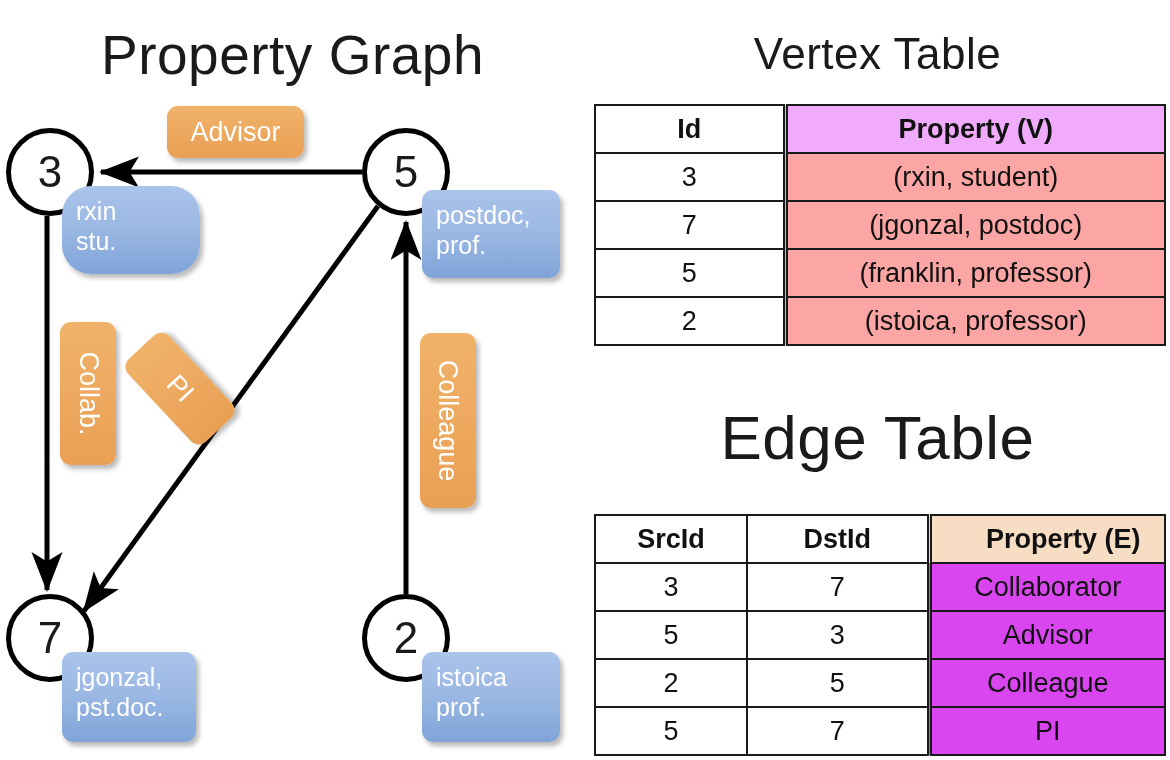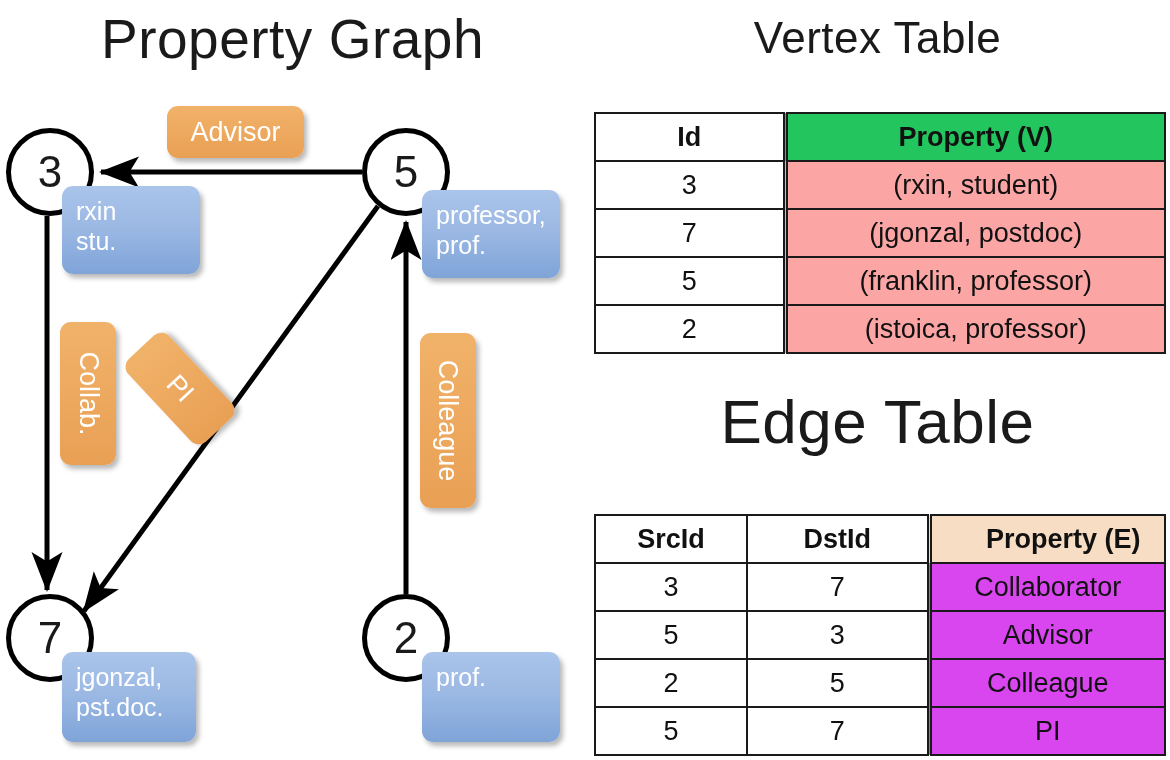--- a/index.html
+++ b/index.html
@@ -17,20 +17,21 @@
   }
 
   
   .title {
     position: absolute;
     font-family: "Liberation Sans", sans-serif;
     font-weight: 300;
     color: #1a1a1a;
     white-space: nowrap;
     letter-spacing: 0.5px;
+    margin-top: 16px;
   }
   #title-property-graph {
     left: 0; top: 8px; width: 585px;
     text-align: center;
     font-size: 55px;
     line-height: 62px;
   }
   #title-vertex-table {
     left: 585px; top: 8px; width: 585px;
     text-align: center;
@@ -89,21 +90,21 @@
     box-shadow: 3px 4px 5px rgba(0,0,0,0.28);
     color: #ffffff;
     font-family: "Liberation Sans", sans-serif;
     font-weight: 300;
     font-size: 25px;
     line-height: 30px;
     padding: 10px 0 10px 14px;
     box-sizing: border-box;
     z-index: 4;
   }
-  #vprop-rxin     { left: 62px;  top: 186px; width: 138px; height: 88px; }
+  #vprop-rxin     { left: 62px;  top: 186px; width: 138px; height: 88px; border-radius: 29px; }
   #vprop-franklin { left: 422px; top: 190px; width: 138px; height: 88px; }
   #vprop-jgonzal  { left: 62px;  top: 652px; width: 134px; height: 90px; }
   #vprop-istoica  { left: 422px; top: 652px; width: 138px; height: 90px; }
 
   
   .eprop {
     position: absolute;
     border-radius: 11px;
     background: linear-gradient(180deg, #f0b269 0%, #eeab61 40%, #e9a055 100%);
     box-shadow: 3px 4px 5px rgba(0,0,0,0.28);
@@ -153,29 +154,29 @@
   .data-table th {
     font-weight: bold;
     font-size: 27px;
   }
   .data-table td {
     font-size: 27px;
   }
 
   
   #vertex-table {
-    left: 594px; top: 112px; width: 570px;
+    left: 594px; top: 104px; width: 570px;
   }
   #vertex-table col.c-id   { width: 190px; }
   #vertex-table col.c-prop { width: 380px; }
   #vertex-table .prop-cell {
     background: #fca5a5;
     border-left: 5px double #1a1a1a;
   }
-  #vertex-table th.prop-cell { background: #22c55e; }
+  #vertex-table th.prop-cell { background: #f0abfc; }
 
   
   #edge-table {
     left: 594px; top: 514px; width: 570px;
   }
   #edge-table col.c-src  { width: 152px; }
   #edge-table col.c-dst  { width: 182px; }
   #edge-table col.c-prop { width: 236px; }
   #edge-table .prop-cell {
     background: #d946ef;
@@ -221,28 +222,29 @@
   </div>
   <div class="node" id="node-2">
     <span class="node-label">2</span>
   </div>
 
   <div class="vprop" id="vprop-rxin">
     <div>rxin</div>
     <div>stu.</div>
   </div>
   <div class="vprop" id="vprop-franklin">
-    <div>professor,</div>
+    <div>postdoc,</div>
     <div>prof.</div>
   </div>
   <div class="vprop" id="vprop-jgonzal">
     <div>jgonzal,</div>
     <div>pst.doc.</div>
   </div>
   <div class="vprop" id="vprop-istoica">
+    <div>istoica</div>
     <div>prof.</div>
   </div>
 
   <div class="eprop" id="eprop-advisor">
     <span class="rot-none">Advisor</span>
   </div>
   <div class="eprop" id="eprop-collab">
     <span class="rot">Collab.</span>
   </div>
   <div class="eprop" id="eprop-pi">

